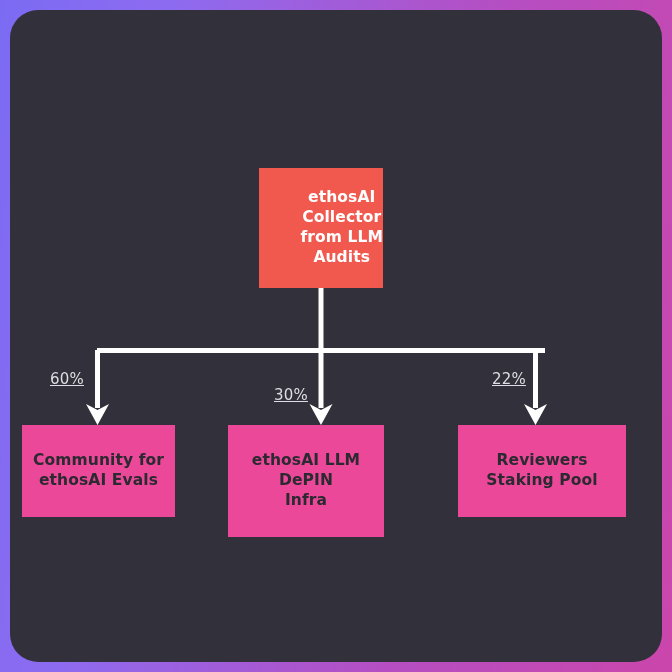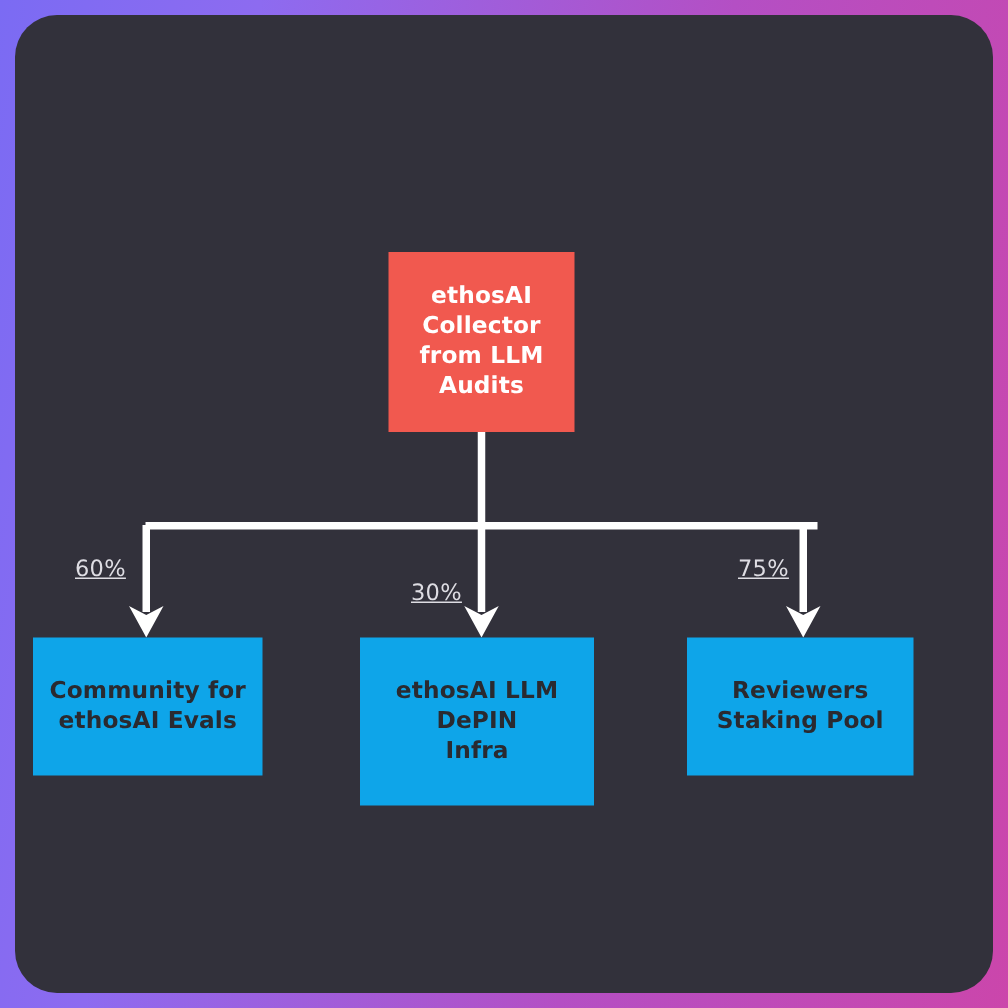--- a/index.html
+++ b/index.html
@@ -60,21 +60,21 @@
 
   .node-root {
     background: #f1594f;
     color: #ffffff;
     font-size: 15.5px;
     font-weight: bold;
     letter-spacing: 0.1px;
   }
 
   .node-child {
-    background: #0ea5e9;
+    background: #ec4899;
     color: #2a2a30;
     font-size: 15.5px;
     font-weight: bold;
     letter-spacing: 0.1px;
   }
 
   .edge-label {
     position: absolute;
     color: #dedde3;
     font-size: 15px;
@@ -104,43 +104,43 @@
         <path d="M 535.5 350 L 535.5 408"></path>
       </g>
       <g fill="#ffffff" stroke="none">
 
         <path d="M 97.5 425 L 86 404 L 97.5 410 L 109 404 Z"></path>
         <path d="M 321 425 L 309.5 404 L 321 410 L 332.5 404 Z"></path>
         <path d="M 535.5 425 L 524 404 L 535.5 410 L 547 404 Z"></path>
       </g>
     </svg>
 
-    <div class="node node-root" style="left:249px; top:158px; width:124px; height:120px;">
+    <div class="node node-root" style="left:249px; top:158px; width:124px; height:120px;justify-content:flex-end;">
       <span class="node-label">ethosAI
 Collector
 from LLM
 Audits</span>
     </div>
 
     <div class="node node-child" style="left:12px; top:415px; width:153px; height:92px;">
       <span class="node-label">Community for
 ethosAI Evals</span>
     </div>
 
-    <div class="node node-child" style="left:230px; top:415px; width:156px; height:112px;">
+    <div class="node node-child" style="left:218px; top:415px; width:156px; height:112px;">
       <span class="node-label">ethosAI LLM
 DePIN
 Infra</span>
     </div>
 
-    <div class="node node-child" style="left:448px; top:415px; width:151px; height:92px;">
+    <div class="node node-child" style="left:448px; top:415px; width:168px; height:92px;">
       <span class="node-label">Reviewers
 Staking Pool</span>
     </div>
 
     <div class="edge-label" style="left:40px; top:360px;">60%</div>
 
     <div class="edge-label" style="left:264px; top:376px;">30%</div>
 
-    <div class="edge-label" style="left:482px; top:360px;">75%</div>
+    <div class="edge-label" style="left:482px; top:360px;">22%</div>
 
   </div>
 </div>
 
 </body></html>

